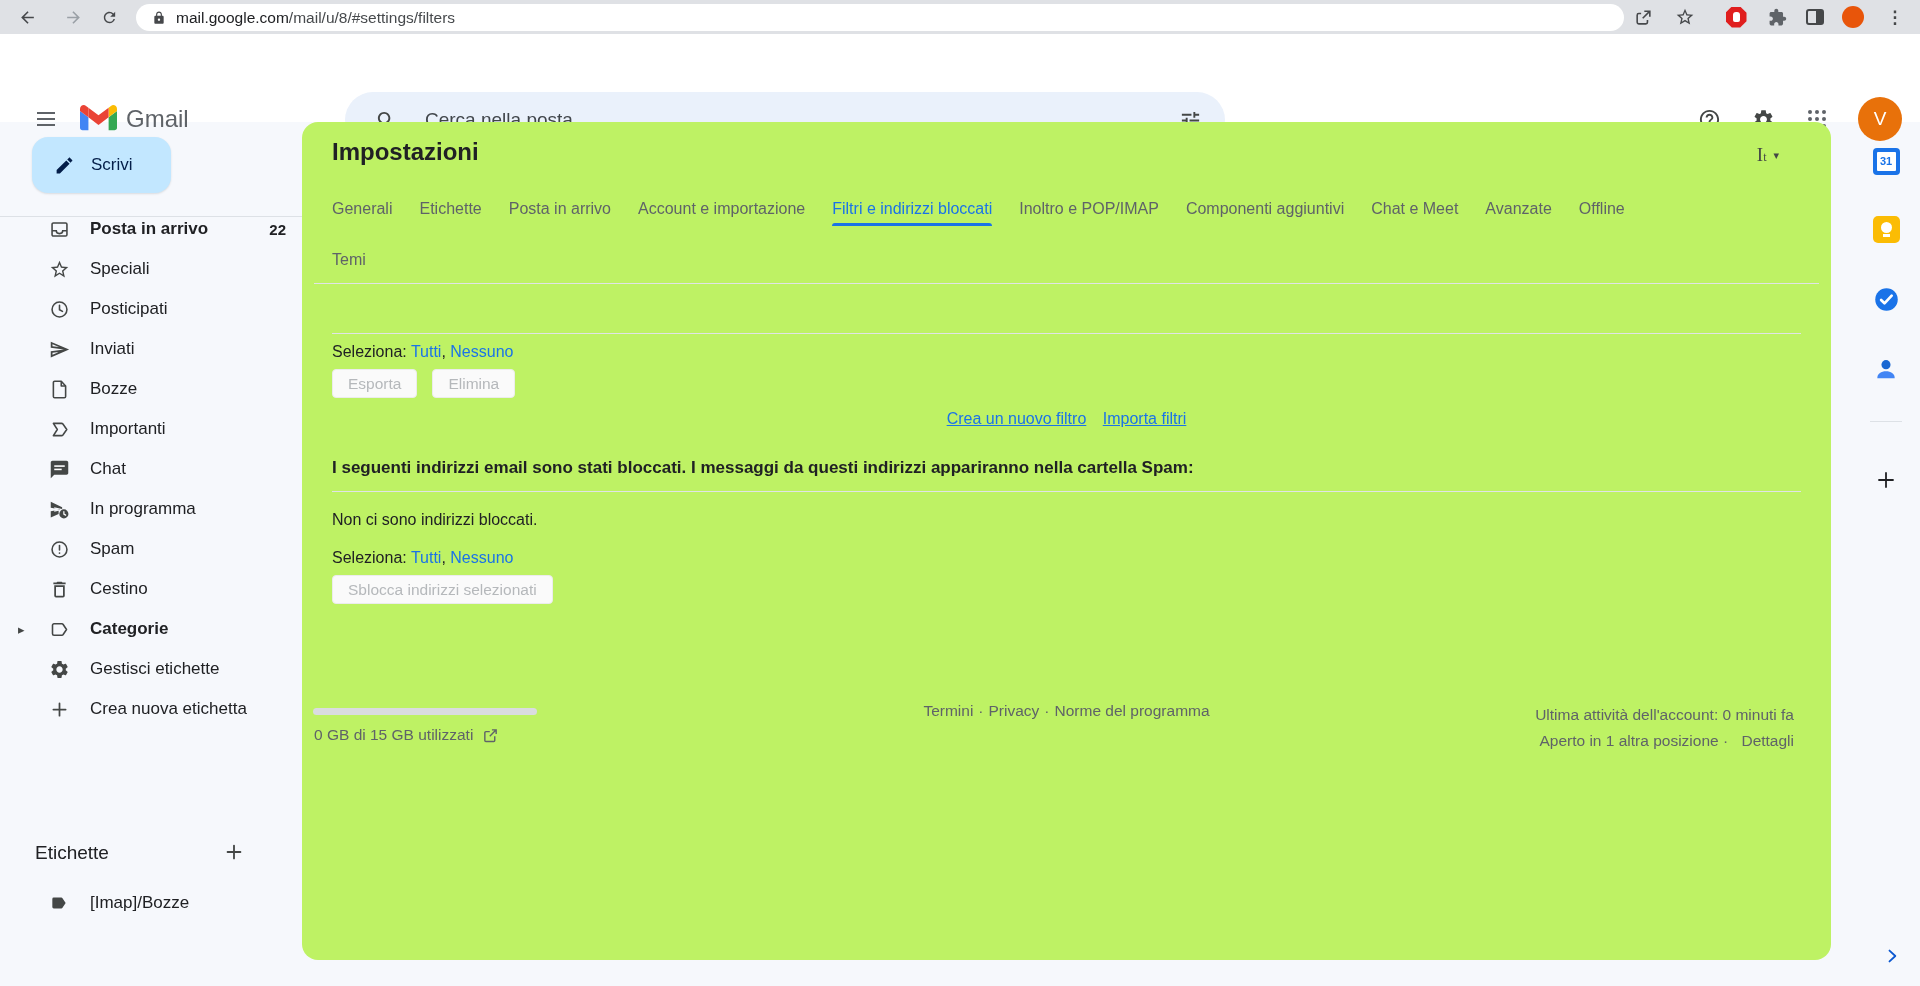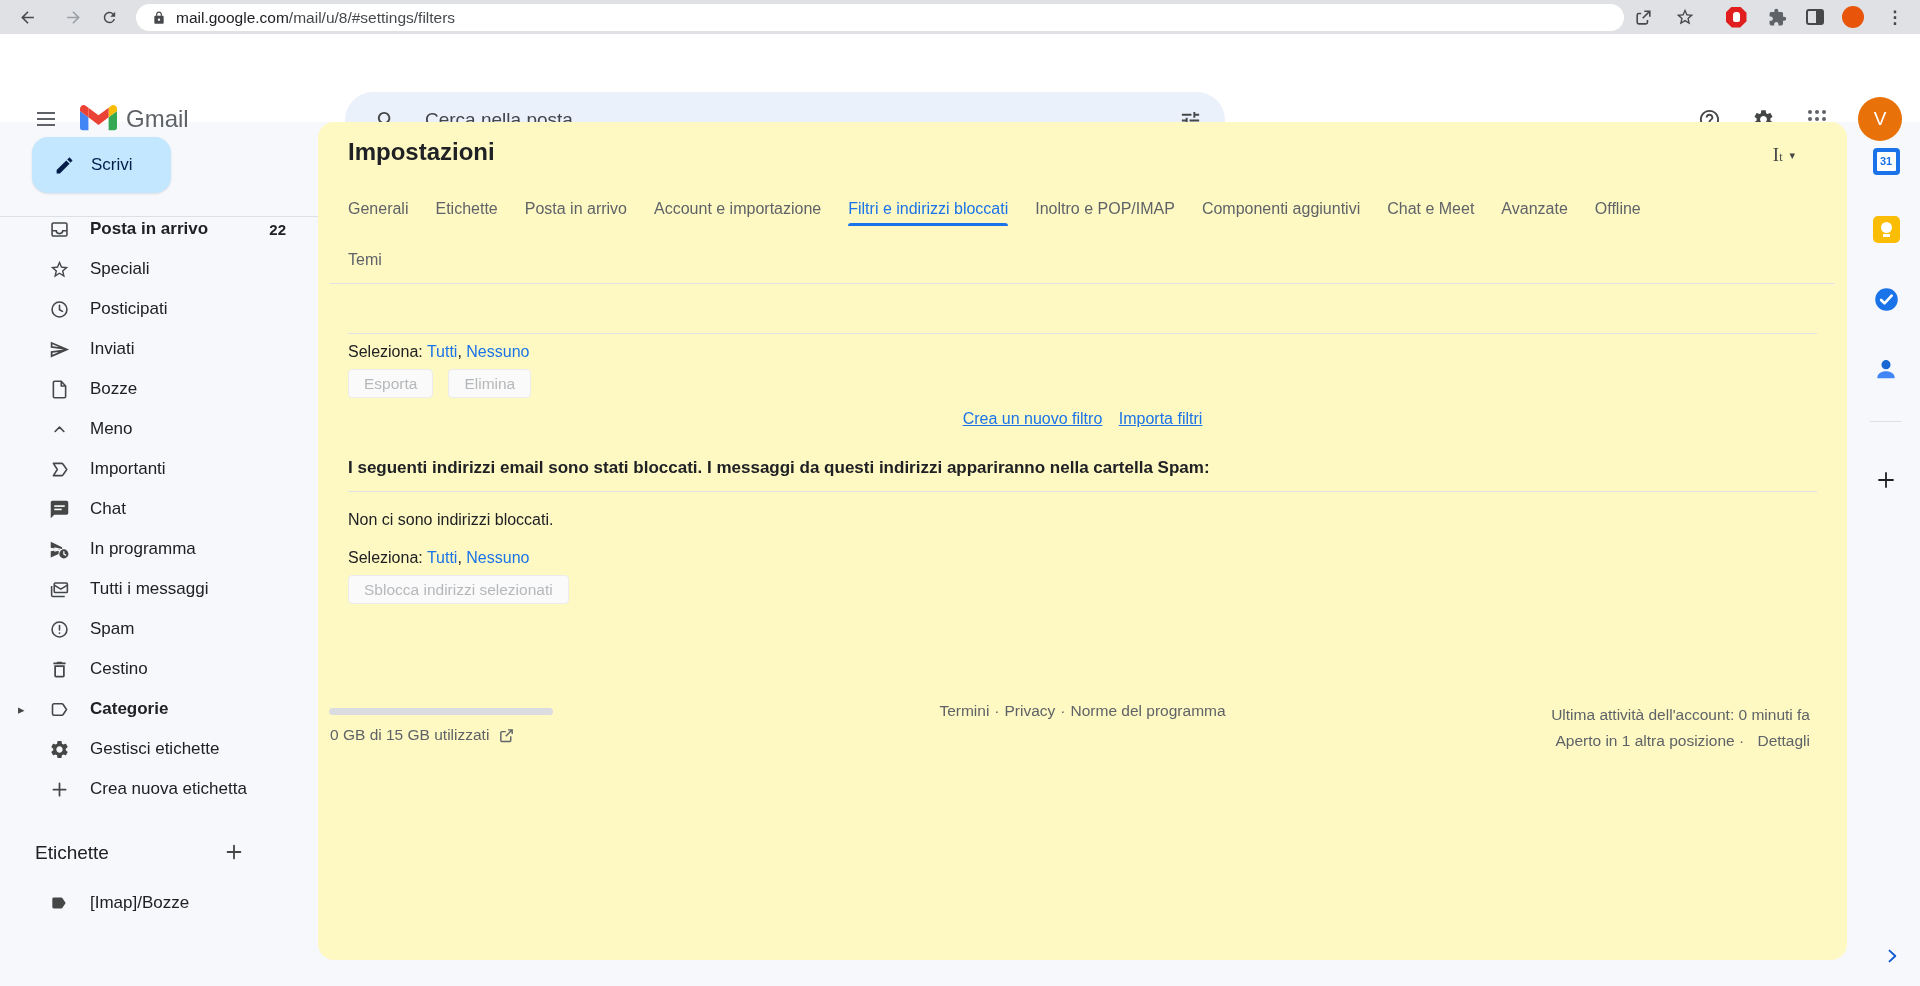--- a/index.html
+++ b/index.html
@@ -45,21 +45,21 @@
   .nav-label { margin-left:20px; font-size:17px; color:#202124; white-space:nowrap; }
   .nav-label.bold { font-weight:bold; }
   .nav-count { position:absolute; right:32px; font-size:15px; color:#202124; font-weight:bold; }
   .expander { position:absolute; left:18px; color:#444746; font-size:13px; }
   .labels-head { position:absolute; left:35px; right:24px; top:716px; height:30px; display:flex; align-items:center; }
   .labels-head span { font-size:19px; color:#202124; }
   .plusbtn { position:absolute; right:66px; top:712px; width:36px; height:36px; border:none; background:transparent; border-radius:50%; display:flex; align-items:center; justify-content:center; cursor:pointer; }
   .label-row { position:absolute; left:0; right:0; top:762px; height:38px; display:flex; align-items:center; padding-left:48px; cursor:pointer; }
 
   
-  .card { position:absolute; left:318px; top:122px; width:1529px; height:838px; background:#fef9c3; border-radius:16px; }
+  .card { position:absolute; left:302px; top:122px; width:1529px; height:838px; background:#bef264; border-radius:16px; }
   .card-title { position:absolute; left:30px; top:16px; font-size:24px; color:#202124; }
   .inputtools { position:absolute; right:52px; top:22px; display:flex; align-items:center; gap:7px; color:#444746; cursor:pointer; }
   .inputtools .it { font-size:19px; font-family:"Liberation Serif",serif; }
   .inputtools .it small { font-size:12px; }
   .inputtools .caret { font-size:11px; }
   .tabsrow { position:absolute; left:30px; display:flex; gap:27px; height:34px; align-items:center; }
   .tab { font-size:16px; color:#5f6368; cursor:pointer; position:relative; height:34px; display:flex; align-items:center; white-space:nowrap; }
   .tab.active { color:#1a73e8; font-weight:500; }
   .tab.active::after { content:""; position:absolute; left:0; right:0; bottom:0; height:3px; background:#1a73e8; border-radius:3px 3px 0 0; }
   .divider { position:absolute; height:1px; background:#e0e3e7; }
@@ -262,28 +262,20 @@
         <span class="nav-icon">
             <svg width="21" height="21" viewBox="0 0 24 24" fill="none" stroke="#444746" stroke-width="1.8" stroke-linejoin="round">
               <path d="M14 2.5H6.5A1.5 1.5 0 0 0 5 4v16a1.5 1.5 0 0 0 1.5 1.5h11A1.5 1.5 0 0 0 19 20V8z"></path>
               <path d="M14 2.5V8h5"></path>
             </svg>
           </span>
         <span class="nav-label">Bozze</span>
       </div>
       <div class="nav-item">
         <span class="nav-icon">
-            <svg width="19" height="19" viewBox="0 0 24 24" fill="none" stroke="#444746" stroke-width="2" stroke-linecap="round" stroke-linejoin="round">
-              <path d="M6.5 14.5L12 9l5.5 5.5"></path>
-            </svg>
-          </span>
-        <span class="nav-label">Meno</span>
-      </div>
-      <div class="nav-item">
-        <span class="nav-icon">
             <svg width="21" height="21" viewBox="0 0 24 24" fill="none" stroke="#444746" stroke-width="1.8" stroke-linejoin="round">
               <path d="M5 5h9.3c.63 0 1.22.3 1.6.8L20.3 12l-4.4 6.2c-.38.5-.97.8-1.6.8H5l4.5-7z"></path>
             </svg>
           </span>
         <span class="nav-label">Importanti</span>
       </div>
       <div class="nav-item">
         <span class="nav-icon">
             <svg width="21" height="21" viewBox="0 0 24 24">
               <path fill="#444746" d="M20 2H4c-1.1 0-2 .9-2 2v18l4-4h14c1.1 0 2-.9 2-2V4c0-1.1-.9-2-2-2z"></path>
@@ -295,30 +287,20 @@
       </div>
       <div class="nav-item">
         <span class="nav-icon">
             <svg width="21" height="21" viewBox="0 0 24 24">
               <path fill="#444746" d="M2.01 3L2 10l11 2-11 2 .01 7 8.99-3.86V13.5L6 14.5v-1l6-1.5L6 10.5v-1l9 1.93V9.4z"></path>
               <circle cx="17" cy="17" r="5.2" fill="#444746"></circle>
               <path d="M17 14.5v2.7l2 1.2" stroke="#fff" stroke-width="1.4" fill="none" stroke-linecap="round"></path>
             </svg>
           </span>
         <span class="nav-label">In programma</span>
-      </div>
-      <div class="nav-item">
-        <span class="nav-icon">
-            <svg width="21" height="21" viewBox="0 0 24 24" fill="none" stroke="#444746" stroke-width="1.8" stroke-linejoin="round">
-              <rect x="6" y="4.5" width="15" height="11" rx="1.2"></rect>
-              <path d="M6 7l7.5 4.5L21 7"></path>
-              <path d="M3 8v10.5A1.5 1.5 0 0 0 4.5 20H18"></path>
-            </svg>
-          </span>
-        <span class="nav-label">Tutti i messaggi</span>
       </div>
       <div class="nav-item">
         <span class="nav-icon">
             <svg width="21" height="21" viewBox="0 0 24 24" fill="none" stroke="#444746" stroke-width="1.8">
               <circle cx="12" cy="12" r="8.5"></circle>
               <path d="M12 7.5v5" stroke-linecap="round"></path>
               <circle cx="12" cy="16" r="1" fill="#444746" stroke="none"></circle>
             </svg>
           </span>
         <span class="nav-label">Spam</span>

